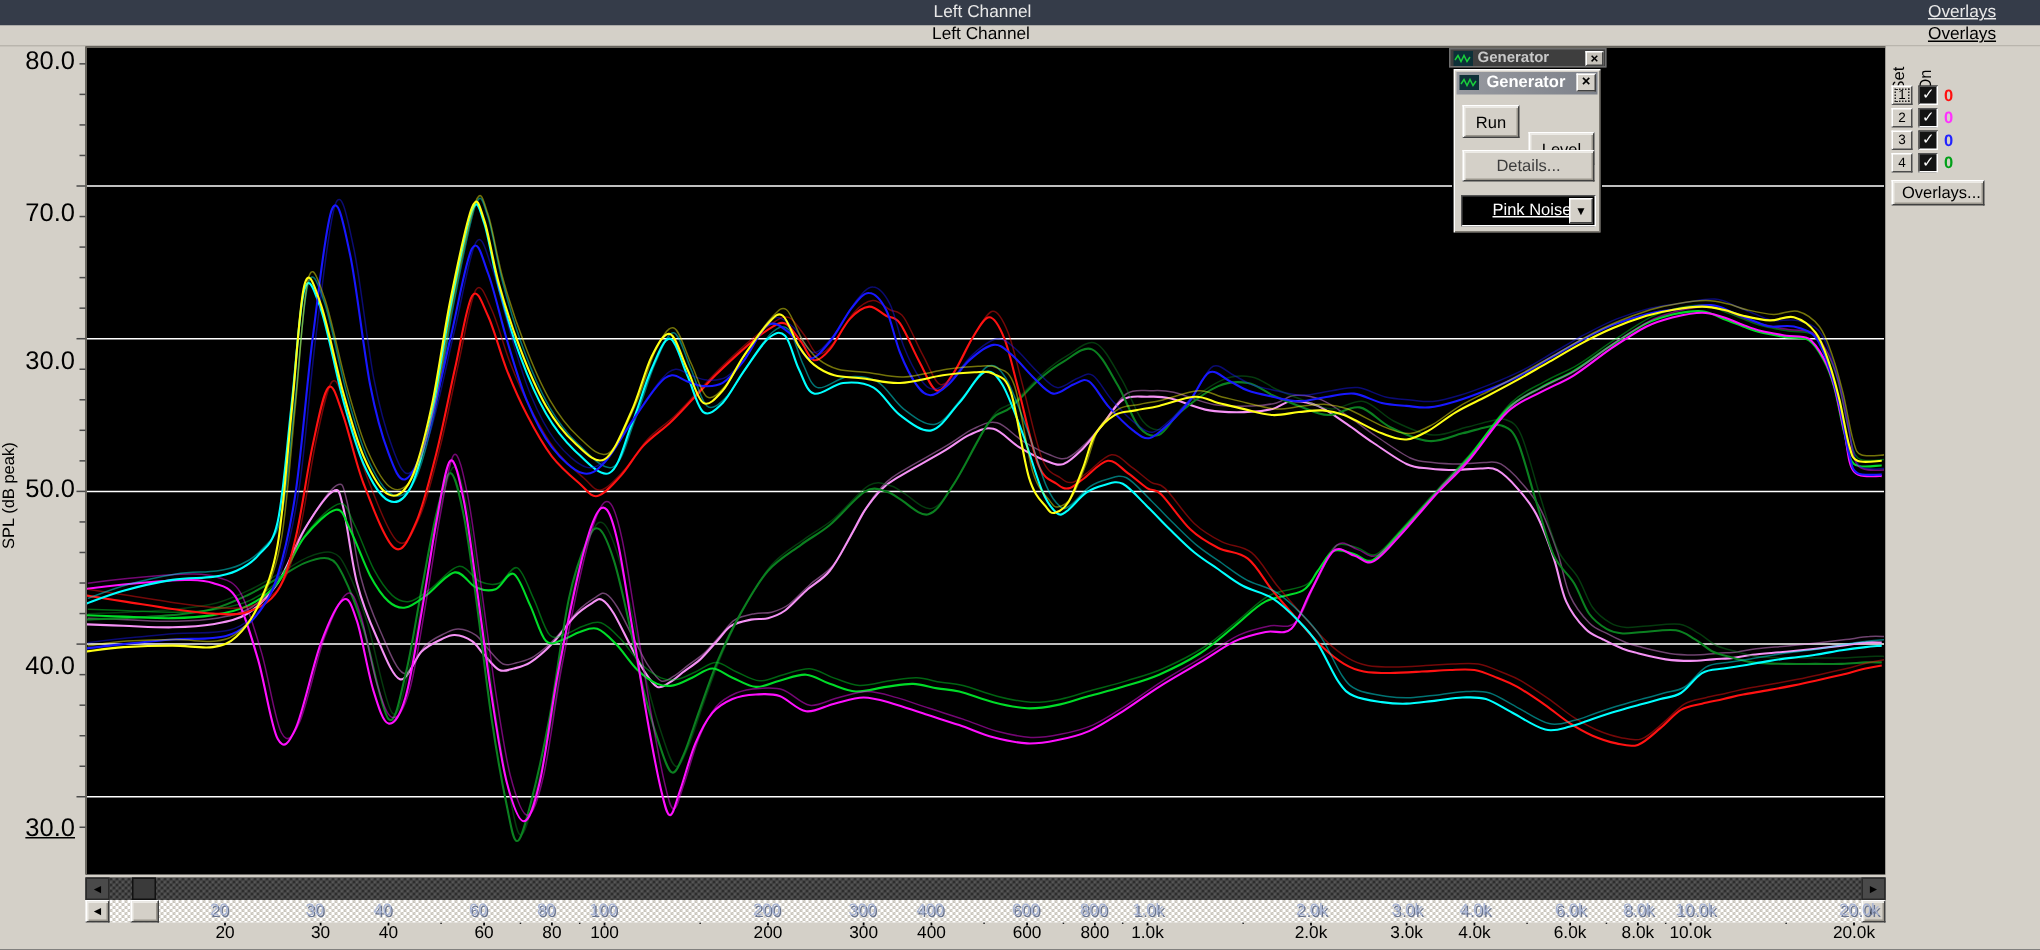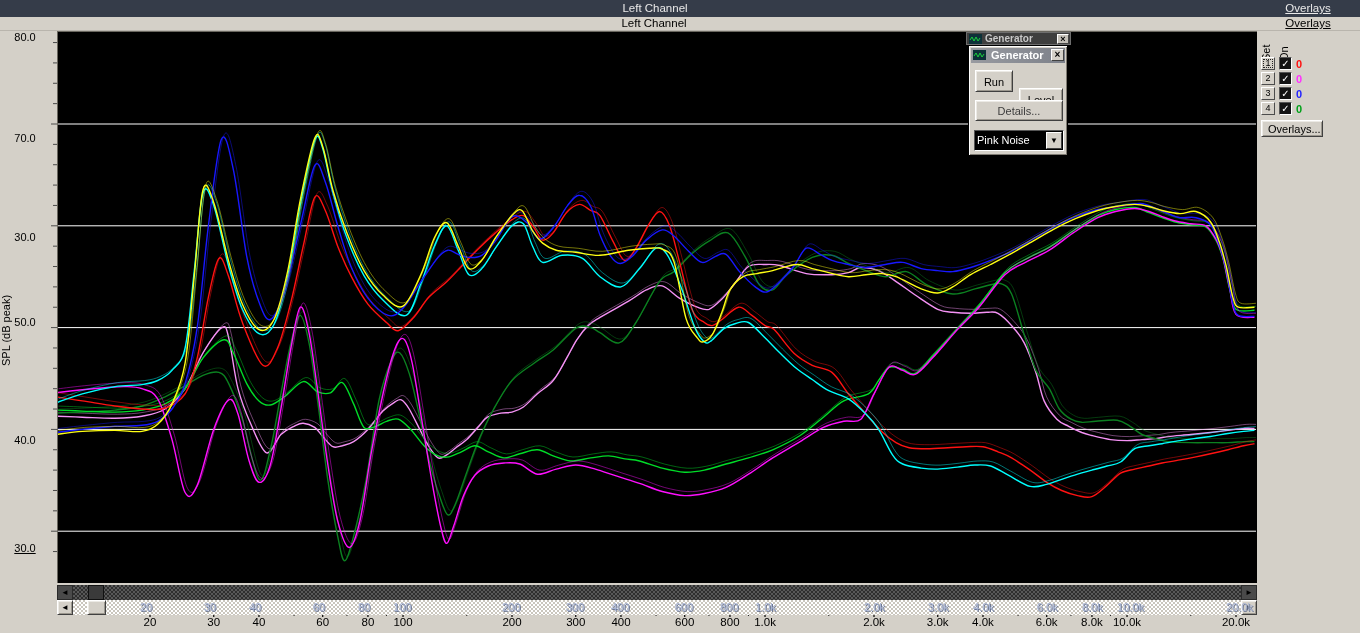--- a/index.html
+++ b/index.html
@@ -11,21 +11,21 @@
   #topbar-dark{left:0;top:0;width:1360px;height:17px;background:#353c49;color:#e9e9e9;font-size:11.5px;}
   #topbar-dark .title{position:absolute;left:0;top:2px;width:1310px;text-align:center;}
   #topbar-dark .ovghost{position:absolute;left:1281px;top:2px;width:54px;text-align:center;text-decoration:underline;}
   #topbar-light{left:0;top:17px;width:1360px;height:14px;background:#d4d0c8;color:#000;font-size:11.5px;border-bottom:1px solid #b9b5ad;}
   #topbar-light .title{position:absolute;left:0;top:0px;width:1308px;text-align:center;}
   #overlays-title{position:absolute;left:1281px;top:0px;width:54px;text-align:center;text-decoration:underline;color:#000;}
   
   #plot{left:57px;top:31px;width:1200px;height:552px;background:#000;border-left:1px solid #6a675f;border-top:1px solid #6a675f;}
   #chart-svg{left:0;top:0;width:1360px;height:633px;pointer-events:none;}
   
-  .ylab{position:absolute;width:50px;text-align:center;font-size:11px;color:#000;}
+  .ylab{position:absolute;width:50px;text-align:right;font-size:17px;color:#000;}
   #spl-title{left:0px;top:228px;width:16px;height:205px;writing-mode:vertical-rl;transform:rotate(180deg);
              font-size:11px;color:#000;text-align:center;}
   
   #right-panel{left:1257px;top:31px;width:103px;height:552px;background:#d4d0c8;}
   .vlabel{position:absolute;writing-mode:vertical-rl;transform:rotate(180deg);font-size:11px;color:#000;}
   .numbtn{position:absolute;width:14px;height:13px;background:#d4d0c8;border:1px solid;border-color:#fff #4c4c4c #4c4c4c #fff;
           font-size:9px;text-align:center;line-height:11px;color:#000;}
   .numbtn.focused{outline:1px dotted #222;outline-offset:-3px;}
   .chk{position:absolute;width:13px;height:13px;background:#141414;border:1px solid;border-color:#555 #fff #fff #555;
        color:#fff;font-size:10px;line-height:11px;text-align:center;}
@@ -46,21 +46,21 @@
   #gen-title{position:absolute;left:2px;top:2px;right:2px;height:15px;background:linear-gradient(90deg,#989aa0,#7d818a);
              color:#fff;font-size:11px;font-weight:bold;}
   #gen-title .t{position:absolute;left:20px;top:1px;}
   #gen-title .x{position:absolute;right:1px;top:1px;width:13px;height:12px;background:#d4d0c8;color:#000;
                 font-size:10px;line-height:10px;text-align:center;border:1px solid;border-color:#fff #404040 #404040 #fff;}
   .gbtn{position:absolute;font-size:11px;}
   #run-btn{left:6px;top:24px;width:38px;height:22px;line-height:20px;}
   #level-btn{left:50px;top:42px;width:44px;height:22px;line-height:20px;}
   #details-btn{left:6px;top:54px;width:88px;height:21px;line-height:19px;color:#3c3c3c;}
   #signal-combo{position:absolute;left:5px;top:84px;width:90px;height:21px;background:#000;border:1px solid;border-color:#555 #fff #fff #555;}
-  #signal-combo .val{position:absolute;left:2px;top:3px;color:#fff;font-size:11px;}
+  #signal-combo .val{position:absolute;left:20px;top:3px;color:#fff;font-size:11px;text-decoration:underline;}
   #signal-combo .arrow{position:absolute;right:1px;top:1px;width:16px;height:17px;background:#d4d0c8;
                        border:1px solid;border-color:#fff #404040 #404040 #fff;font-size:8px;line-height:16px;text-align:center;color:#000;}
   
   .checker-dark{background-color:#2e2e2e;
     background-image:linear-gradient(45deg,#585858 25%,transparent 25%,transparent 75%,#585858 75%),
                      linear-gradient(45deg,#585858 25%,transparent 25%,transparent 75%,#585858 75%);
     background-position:0 0,2px 2px;background-size:4px 4px;}
   .checker-light{background-color:#fff;
     background-image:linear-gradient(45deg,#cac6bd 25%,transparent 25%,transparent 75%,#cac6bd 75%),
                      linear-gradient(45deg,#cac6bd 25%,transparent 25%,transparent 75%,#cac6bd 75%);

